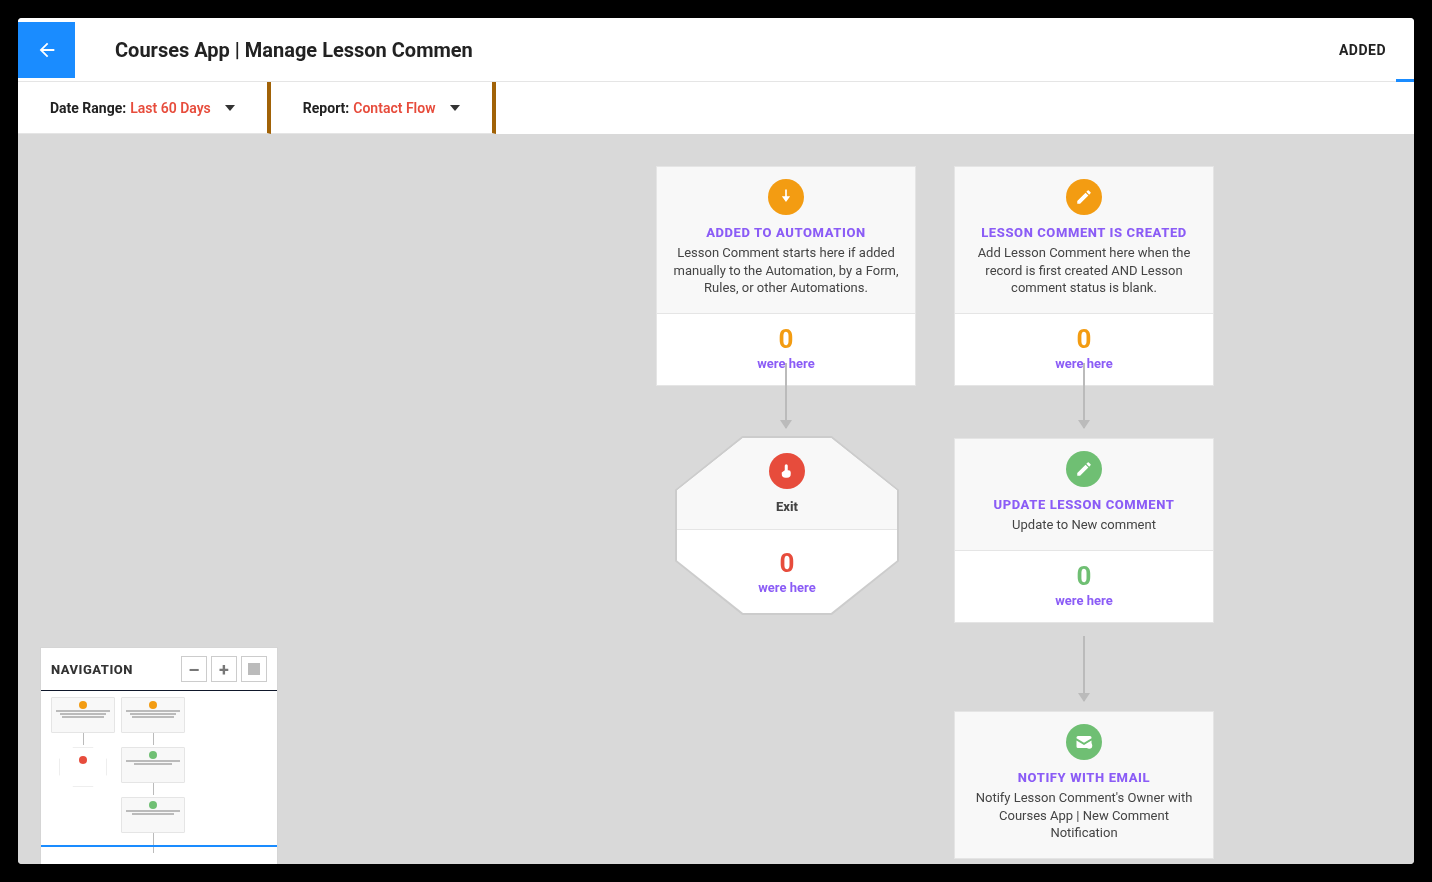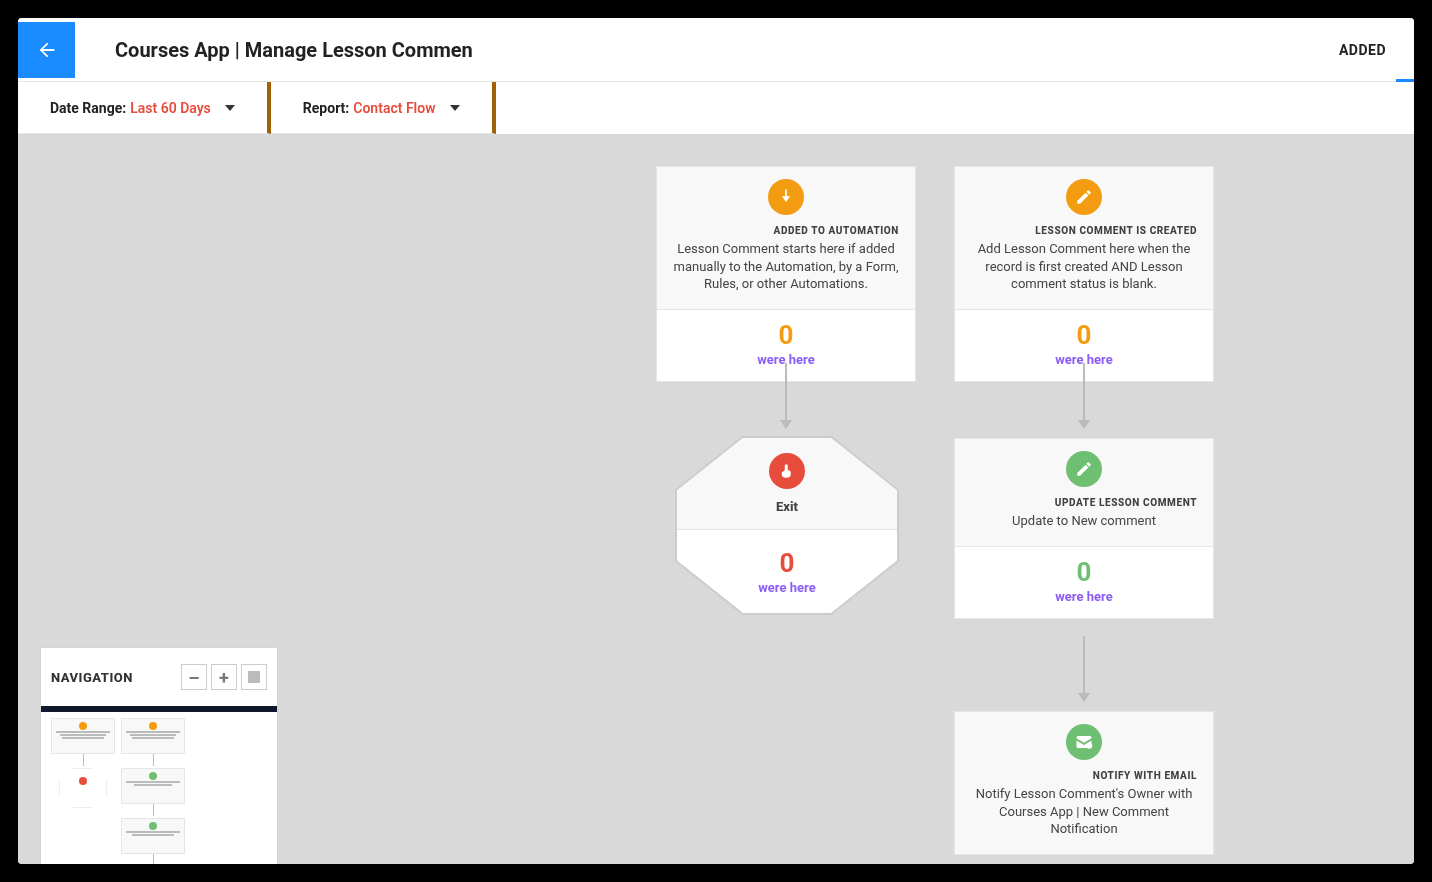--- a/index.html
+++ b/index.html
@@ -111,26 +111,25 @@
     border-radius: 50%;
     margin: 0 auto 10px;
     display: flex;
     align-items: center;
     justify-content: center;
   }
   .icon-orange { background: #f39c12; }
   .icon-green { background: #6fbf73; }
   .icon-red { background: #e74c3c; }
   .node-title {
-    font-size: 10px;
+    font-size: 13px;
     font-weight: 800;
     letter-spacing: 0.6px;
-    color: #404040;
+    color: #8b5cf6;
     text-transform: uppercase;
-    text-align: right;
   }
   .node-desc {
     font-size: 13px;
     color: #444;
     margin-top: 4px;
     line-height: 1.35;
   }
   .node-footer {
     border-top: 1px solid #e5e5e5;
     background: #fff;
@@ -218,22 +217,22 @@
     border-top: 1px solid #d5d5d5;
     border-left: 1px solid #d5d5d5;
     border-right: 1px solid #d5d5d5;
     display: flex;
     flex-direction: column;
   }
   .nav-header {
     display: flex;
     align-items: center;
     justify-content: space-between;
-    padding: 16px 10px;
-    border-bottom: 6px solid #0f172a;
+    padding: 8px 10px;
+    border-bottom: 1px solid #0f172a;
   }
   .nav-title {
     font-weight: 800;
     font-size: 13px;
     letter-spacing: 0.5px;
     color: #333;
   }
   .nav-controls { display: flex; gap: 4px; }
   .nav-btn {
     width: 26px; height: 26px;

